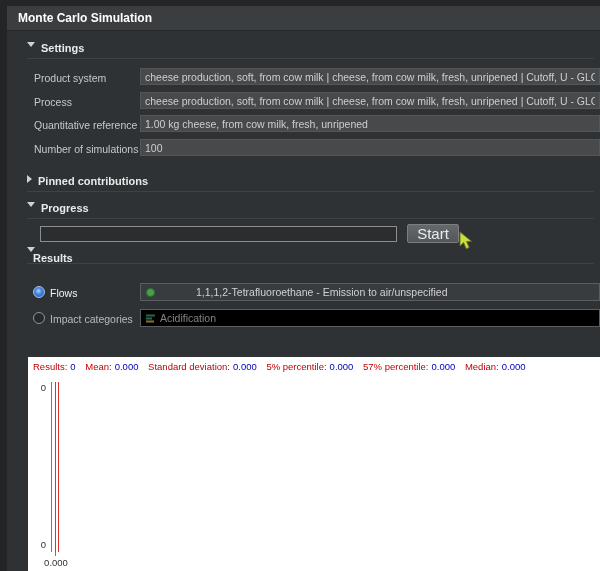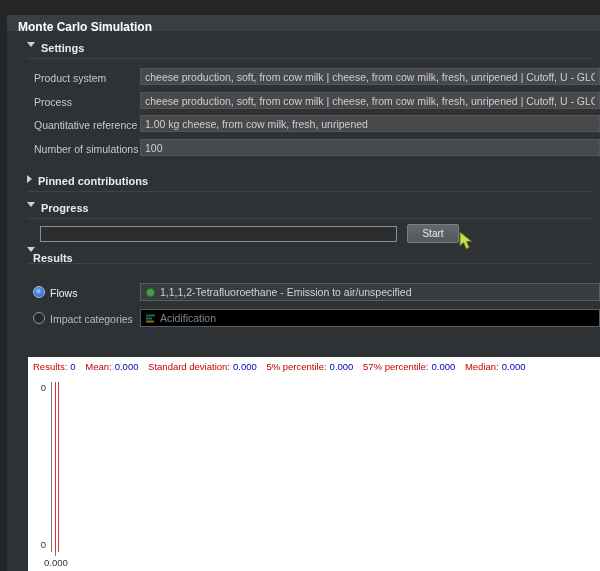--- a/index.html
+++ b/index.html
@@ -1,38 +1,38 @@
 <!DOCTYPE html>
 <html><head>
 <meta charset="utf-8">
 <style>
   * { margin:0; padding:0; box-sizing:border-box; }
   html,body { background:#232527; font-family:"Liberation Sans", sans-serif; }
   .screen { position:relative; width:600px; height:571px; background:#232527; overflow:hidden; }
 
   
-  .titlebar { position:absolute; left:7px; top:6px; right:0; height:25px; background:#3b3e40; border-bottom:1px solid #242628;margin-top:9px; }
+  .titlebar { position:absolute; left:7px; top:6px; right:0; height:25px; background:#3b3e40; border-bottom:1px solid #242628; }
   .titlebar .title { position:absolute; left:11px; top:5px; font-size:12px; font-weight:bold; color:#ffffff; }
 
   
   .page { position:absolute; left:7px; top:31px; right:0; bottom:0; background:#2f3234; }
 
   
   .sec-head { position:absolute; left:20px; right:6px; height:17px; border-bottom:1px solid #3e4245; display:flex; align-items:flex-start; cursor:default; }
   .sec-head .lbl { font-size:11px; font-weight:bold; color:#e9eaeb; margin-left:6px; }
   .tri-down { width:0; height:0; border-left:4px solid transparent; border-right:4px solid transparent; border-top:5px solid #cfd2d4; }
   .tri-right { width:0; height:0; border-top:4px solid transparent; border-bottom:4px solid transparent; border-left:5px solid #cfd2d4; }
 
   
   .frm-label { position:absolute; left:27px; font-size:10.5px; color:#c6c8ca; }
   .frm-field { position:absolute; left:133px; right:0; height:17px; background:#47494b; border:1px solid #54575a; color:#cdced0; font-size:10.5px; font-family:"Liberation Sans", sans-serif; padding:0 4px; }
 
   
   .progress-bar { position:absolute; left:33px; top:195px; width:357px; height:16px; background:#2b2d2f; border:1px solid #8b8e90; }
-  .start-btn { position:absolute; left:400px; top:193px; width:52px; height:19px; background:linear-gradient(#65696c,#53575a); border:1px solid #7b7f82; border-radius:2px; color:#e9eaeb; font-size:10px; font-family:"Liberation Sans", sans-serif; text-align:center; line-height:17px; cursor:default; }
+  .start-btn { position:absolute; left:400px; top:193px; width:52px; height:19px; background:linear-gradient(#65696c,#53575a); border:1px solid #7b7f82; border-radius:2px; color:#e9eaeb; font-size:15px; font-family:"Liberation Sans", sans-serif; text-align:center; line-height:17px; cursor:default; }
   .cursor { position:absolute; left:452px; top:200px; }
 
   
   .radio { position:absolute; width:12px; height:12px; border-radius:50%; background:#26282a; border:1px solid #8f9499; }
   .radio.sel { border:1px solid #a9c2e4; background:radial-gradient(circle at 45% 40%, #bcd8ff 0%, #4a8ae0 35%, #2e6fd0 70%, #1e4e96 100%); }
   .radio-lbl { position:absolute; font-size:10.5px; }
   .combo { position:absolute; left:133px; right:0; height:18px; background:#393c3e; border:1px solid #5a5e61; display:flex; align-items:center; padding:0 4px; }
   .combo.disabled { background:#000000; }
   .combo .txt { font-size:10.5px; color:#d0d1d3; margin-left:4px; white-space:nowrap; overflow:hidden; }
   .combo.disabled .txt { color:#818385; }
@@ -94,21 +94,21 @@
       <path d="M1,1 L1,15 L4.6,11.6 L7.2,17.8 L10.2,16.5 L7.6,10.5 L12.5,10.3 Z" fill="#cbe03c" stroke="#6a6f2e" stroke-width="1"></path>
     </svg>
 
     <div class="sec-head" style="top:216px;flex-direction:column;">
       <span class="tri-down"></span>
       <span class="lbl">Results</span>
     </div>
 
     <span class="radio sel" style="left:26px; top:255px;"></span>
     <span class="radio-lbl" style="left:43px; top:256px; color:#f0f1f2;">Flows</span>
-    <div class="combo" style="top:252px;">
+    <div class="combo" style="top:252px;gap:36px;">
       <svg width="11" height="11" viewBox="0 0 11 11">
         <circle cx="5.5" cy="5.5" r="4" fill="#4aa04a" stroke="#2d6e2d" stroke-width="1"></circle>
       </svg>
       <span class="txt">1,1,1,2-Tetrafluoroethane - Emission to air/unspecified</span>
     </div>
 
     <span class="radio" style="left:26px; top:281px;"></span>
     <span class="radio-lbl" style="left:43px; top:282px; color:#b9bbbd;">Impact categories</span>
     <div class="combo disabled" style="top:278px;">
       <svg width="11" height="11" viewBox="0 0 11 11">

